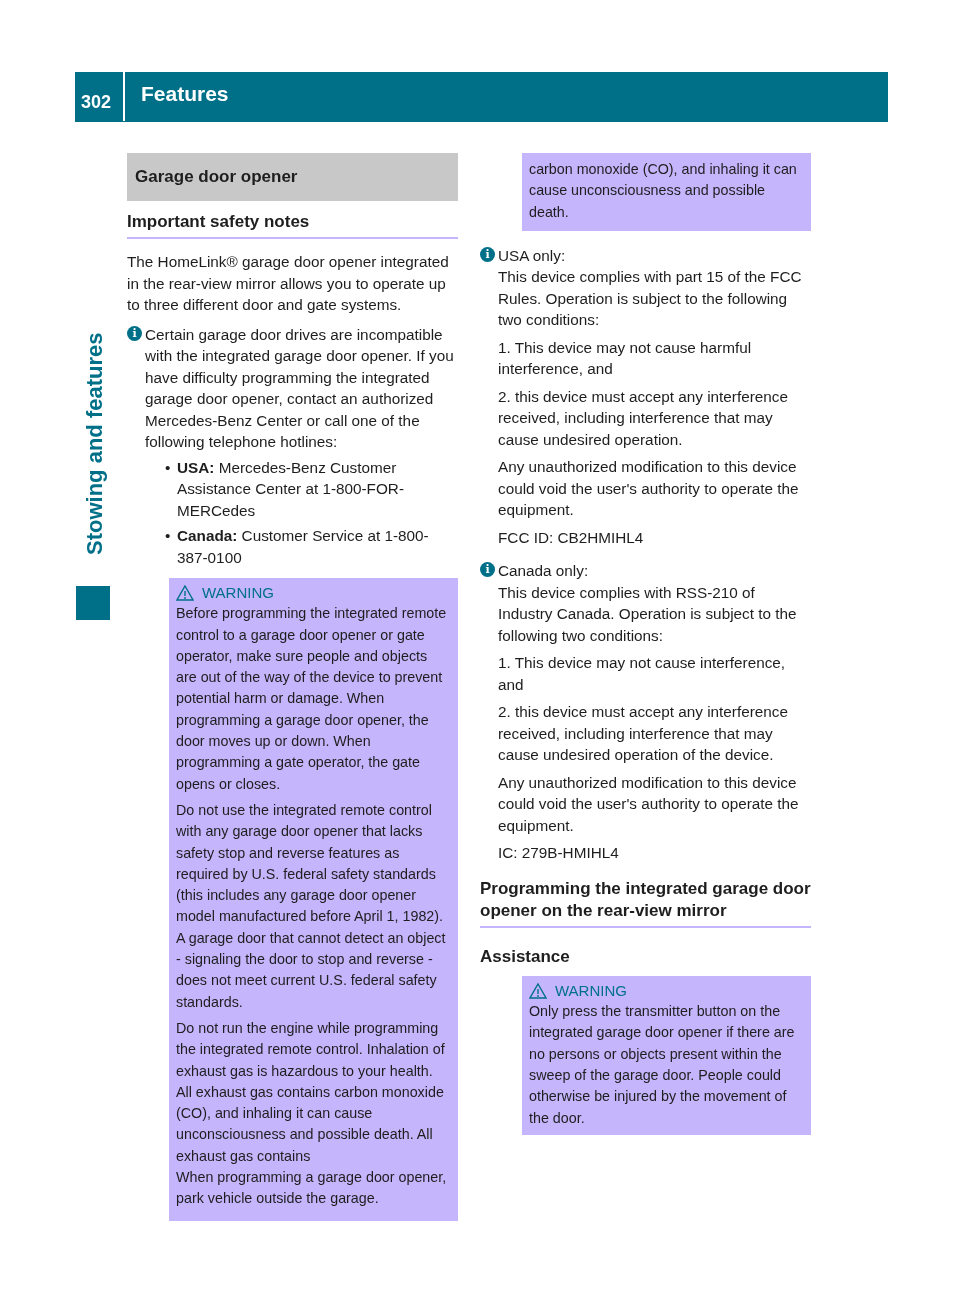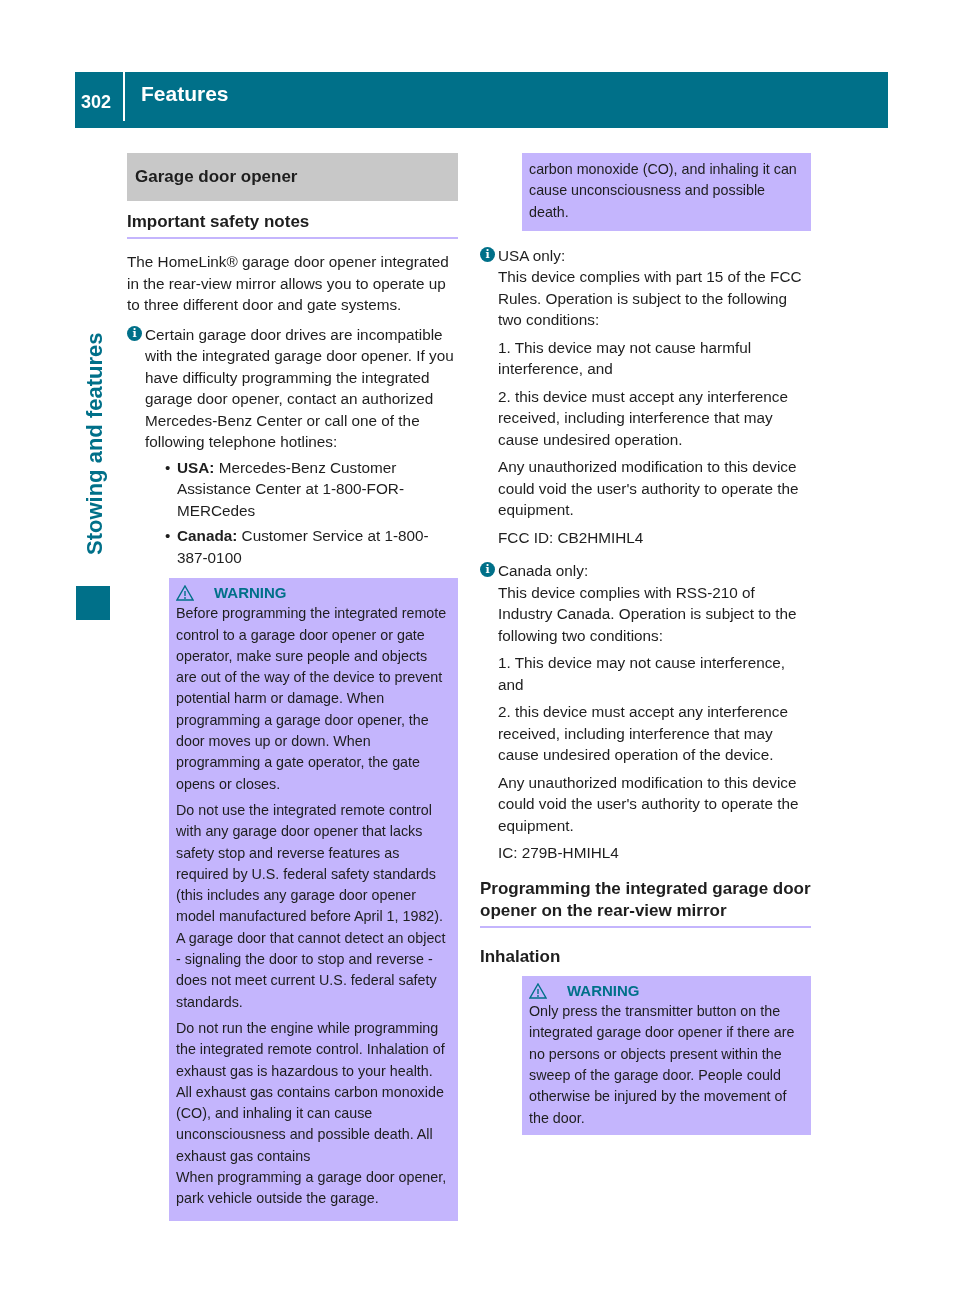--- a/index.html
+++ b/index.html
@@ -1,39 +1,39 @@
 <!DOCTYPE html>
 <html><head>
 <meta charset="utf-8">
 <style>
   html, body { margin:0; padding:0; background:#ffffff; }
   body { width:960px; height:1302px; position:relative; overflow:hidden;
          font-family:"Liberation Sans", sans-serif; color:#1e1e1e; }
-  .header { position:absolute; left:75px; top:72px; width:813px; height:56px; background:#007089; }
+  .header { position:absolute; left:75px; top:72px; width:813px; height:50px; background:#007089; }
   .header .pagenum { position:absolute; left:0; top:0; width:50px; height:49px; border-right:2px solid #ffffff;
                      color:#fff; font-weight:bold; font-size:18px; line-height:20px; box-sizing:border-box; padding:20px 0 0 6px; }
   .header .title { position:absolute; left:66px; top:10px; color:#fff; font-weight:bold; font-size:21px; }
   .sidetab-text { position:absolute; left:82px; top:555px; transform-origin:0 0; transform:rotate(-90deg);
                   color:#007089; font-weight:bold; font-size:22px; white-space:nowrap; }
   .sidetab-block { position:absolute; left:76px; top:586px; width:34px; height:34px; background:#007089; }
   .col { position:absolute; width:331px; font-size:15.3px; line-height:21.5px; }
   .col-left { left:127px; top:153px; }
   .col-right { left:480px; top:153px; }
   .h-bar { background:#c8c8c8; font-weight:bold; font-size:17px; padding:13px 8px; height:22px; line-height:22px; }
   .h-sub { font-weight:bold; font-size:17px; margin-top:10px; padding-bottom:4px; border-bottom:2px solid #c4b5fd; line-height:22px; }
   .h-sub2 { font-weight:bold; font-size:17px; line-height:22px; }
   p { margin:0 0 6px 0; }
   .info { position:relative; padding-left:18px; margin-top:8px; }
   .info-icon { position:absolute; left:0; top:2px; width:15px; height:15px; border-radius:50%; background:#007089;
                color:#fff; font-size:11px; font-weight:bold; line-height:15px; text-align:center; font-family:"DejaVu Serif", serif; }
   .bullet { position:relative; padding-left:32px; margin-top:4px; }
   .bullet .dot { position:absolute; left:20px; top:0; }
   .warnbox { background:#c4b5fd; padding:4px 7px 6px 7px; font-size:14.3px; line-height:21.3px;margin-left:42px; }
   .warnbox p { margin:0 0 5px 0; }
-  .warn-head { color:#007089; font-weight:bold; font-size:15px; display:flex; align-items:center; gap:20px; }
+  .warn-head { color:#007089; font-weight:normal; font-size:15px; display:flex; align-items:center; gap:8px; }
   .warn-head svg { width:18px; height:16px; }
   b { font-weight:bold; }
 </style>
 </head>
 <body>
 
 <div class="header">
   <div class="pagenum">302</div>
   <div class="title">Features</div>
 </div>
@@ -96,21 +96,21 @@
     <span class="info-icon">i</span>
     <div>Canada only:</div>
     <p>This device complies with RSS-210 of Industry Canada. Operation is subject to the following two conditions:</p>
     <p>1. This device may not cause interference, and</p>
     <p>2. this device must accept any interference received, including interference that may cause undesired operation of the device.</p>
     <p>Any unauthorized modification to this device could void the user's authority to operate the equipment.</p>
     <p>IC: 279B-HMIHL4</p>
   </div>
 
   <div class="h-sub" style="margin-top:14px">Programming the integrated garage door opener on the rear-view mirror</div>
-  <div class="h-sub2" style="margin-top:18px">Inhalation</div>
+  <div class="h-sub2" style="margin-top:18px">Assistance</div>
 
   <div class="warnbox" style="margin-top:8px">
     <div class="warn-head">
       <svg viewBox="0 0 18 16">
           <path d="M9 1 L17 15 L1 15 Z" fill="none" stroke="#007089" stroke-width="1.4"></path>
           <line x1="9" y1="6" x2="9" y2="11" stroke="#007089" stroke-width="1.4"></line>
           <circle cx="9" cy="13" r="0.9" fill="#007089"></circle>
         </svg>
       <span>WARNING</span>
     </div>

